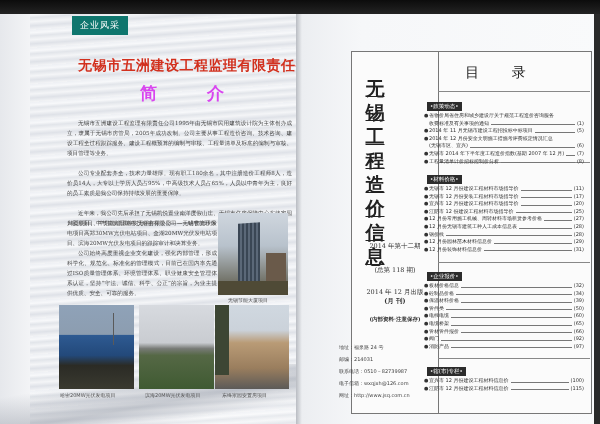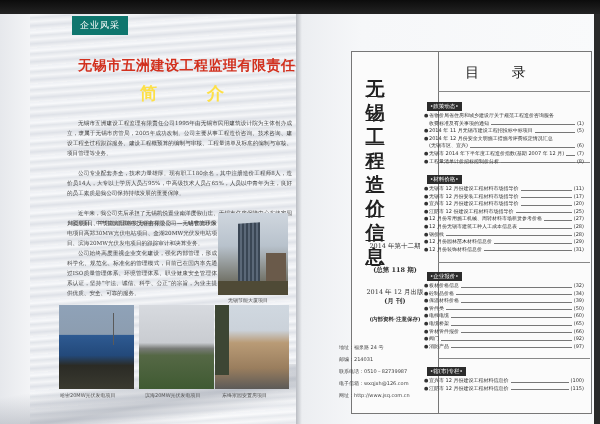--- a/index.html
+++ b/index.html
@@ -7,21 +7,21 @@
   .topbar{position:absolute;left:0;top:0;width:600px;height:18px;background:linear-gradient(#0c0c0c,#2a2a2a);}
   
   .left-page{position:absolute;left:0;top:14px;width:298px;height:410px;
     background:repeating-linear-gradient(176deg,#eef0f4 0px,#f7f8fa 3px,#e2e5ea 6px,#f4f5f7 10px,#dfe2e8 14px,#f3f4f6 18px);
   }
   .left-page::after{content:"";position:absolute;left:0;bottom:0;width:298px;height:60px;
     background:linear-gradient(170deg,rgba(255,255,255,0) 30%,rgba(160,165,175,.55) 60%,rgba(255,255,255,.2) 80%);}
   .left-page .lmargin{position:absolute;left:0;top:0;width:30px;height:410px;background:linear-gradient(90deg,#e6e8ec,#f3f4f6);}
   .tag{position:absolute;left:48px;top:16px;background:#0f766e;color:#fff;font-size:9px;padding:3px 8px;font-family:"DejaVu Sans",sans-serif;letter-spacing:1px;margin-left:24px;}
   .company{position:absolute;left:78px;top:57px;width:210px;text-align:center;color:#d2301e;font-family:"DejaVu Sans",sans-serif;font-weight:bold;font-size:14px;letter-spacing:.5px;white-space:nowrap;}
-  .jianjie{position:absolute;left:140px;top:82px;color:#fde047;font-family:"DejaVu Sans",sans-serif;font-weight:bold;font-size:17px;letter-spacing:22px;}
+  .jianjie{position:absolute;left:140px;top:82px;color:#d946ef;font-family:"DejaVu Sans",sans-serif;font-weight:bold;font-size:17px;letter-spacing:22px;}
   .para{position:absolute;font-size:5.6px;line-height:10px;color:#444;text-indent:11px;text-align:justify;}
   .p1{left:67px;top:118px;width:225px;}
   .p2{left:67px;top:168px;width:225px;}
   .p3{left:67px;top:208px;width:225px;}
   .p3b{left:67px;top:218px;width:150px;text-indent:0;}
   .p4{left:67px;top:248px;width:150px;}
   .photo{position:absolute;}
   .ph-tower{left:218px;top:213px;width:70px;height:82px;background:linear-gradient(180deg,#cfd6de 0%,#b8c2cc 40%,#6f6f64 85%,#5b5a4e 100%);overflow:hidden;}
   .ph-tower .bldg{position:absolute;left:20px;top:10px;width:22px;height:62px;background:repeating-linear-gradient(90deg,#3a4654 0 2px,#5b6878 2px 4px);transform:skewY(-4deg);}
   .ph-tower .bldg2{position:absolute;left:48px;top:40px;width:20px;height:40px;background:#6a5a4a;}
@@ -38,21 +38,21 @@
   .cap-apts{left:222px;top:392px;}
   
   .gutter{position:absolute;left:296px;top:14px;width:14px;height:410px;background:linear-gradient(90deg,#b9bcc2,#e9ebee 40%,#f3f4f6);}
   
   .right-page{position:absolute;left:302px;top:14px;width:298px;height:410px;background:linear-gradient(90deg,#eceef1,#f6f7f9 20%,#f9fafb);}
   .right-page .redge{position:absolute;right:0;top:0;width:6px;height:410px;background:#2a2a2a;}
   .frame{position:absolute;left:351px;top:51px;width:239px;height:361px;border:1px solid #777;background:#fbfbfb;}
   .frame .divider{position:absolute;left:86px;top:0;width:1px;height:361px;background:#777;}
   .vtitle{position:absolute;left:363px;top:76px;width:24px;font-size:19px;line-height:24px;font-weight:bold;color:#222;text-align:center;font-family:"DejaVu Serif",serif;text-decoration:underline;}
   .issue{position:absolute;left:352px;width:86px;text-align:center;font-size:6.5px;color:#333;white-space:nowrap;}
-  .iss1{top:242px;} .iss2{top:266px;font-weight:bold;} .iss3{top:288px;} .iss4{top:297px;font-weight:bold;}
+  .iss1{top:242px;} .iss2{top:266px;} .iss3{top:288px;} .iss4{top:297px;font-weight:bold;}
   .iss5{top:316px;font-size:5.5px;font-weight:bold;}
   .contact{position:absolute;left:339px;font-size:5px;color:#444;font-family:"DejaVu Sans",sans-serif;white-space:nowrap;}
   .c1{top:344px;} .c2{top:356px;} .c3{top:368px;} .c4{top:380px;} .c5{top:392px;}
   .mulu{position:absolute;left:438px;top:64px;width:129px;text-align:center;font-size:14px;letter-spacing:14px;color:#222;}
   .hline{position:absolute;left:438px;width:152px;height:1px;background:#888;}
   .sect{position:absolute;left:427px;background:#2c2c2c;color:#fff;font-size:5.5px;padding:1px 3px;font-family:"DejaVu Sans",sans-serif;white-space:nowrap;}
   .toc{position:absolute;left:424px;width:160px;font-size:5px;line-height:7.6px;color:#333;font-family:"DejaVu Sans",sans-serif;}
   .toc .row{display:flex;align-items:flex-end;white-space:nowrap;}
   .toc .bullet{width:5px;flex:none;font-size:5px;}
   .toc .txt{flex:none;}

